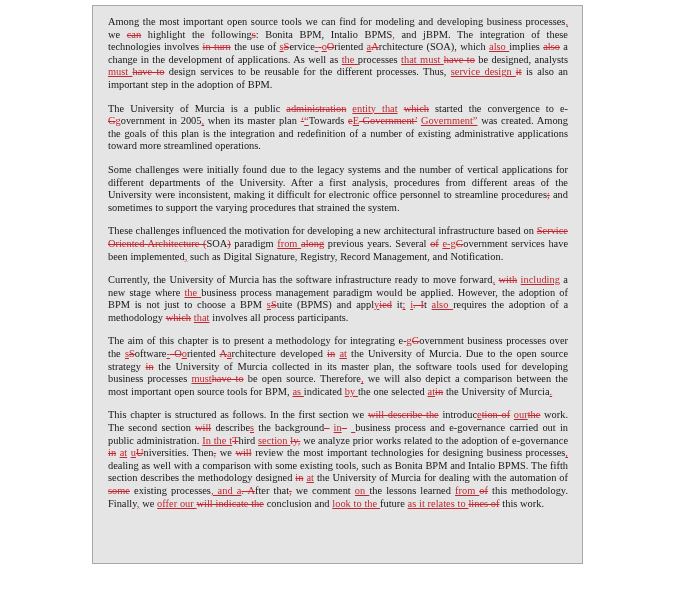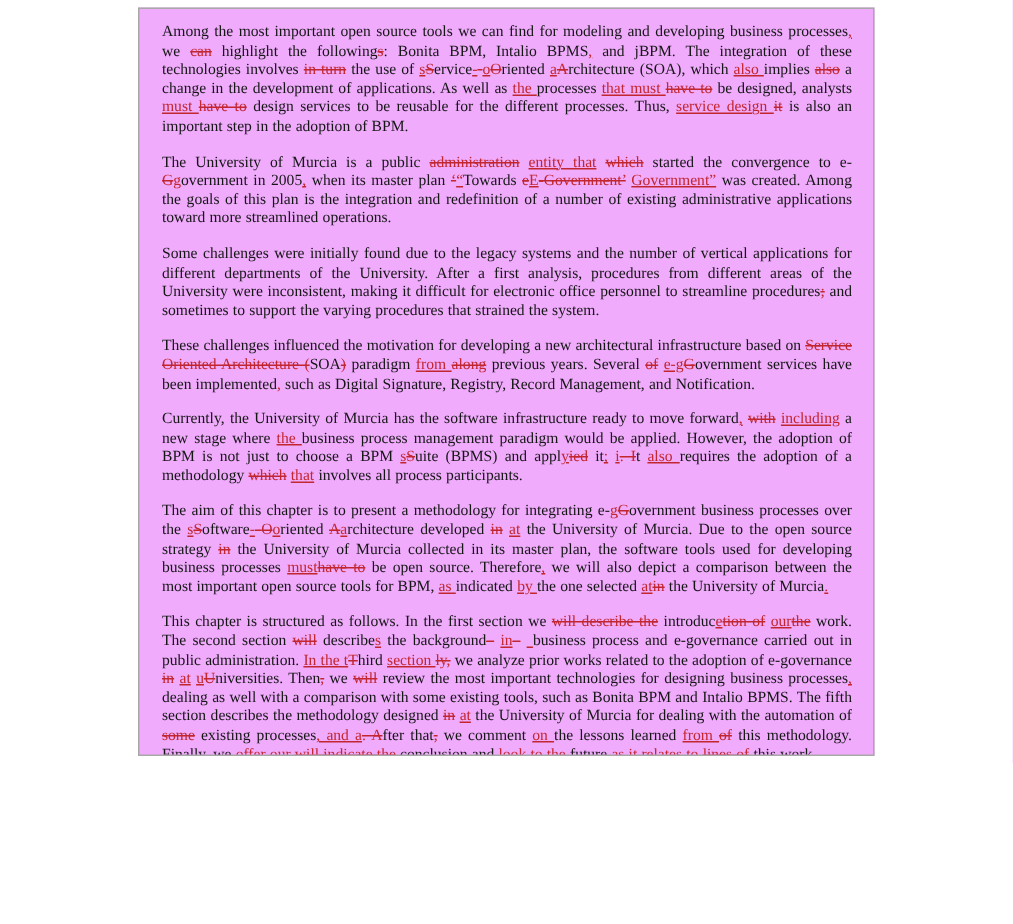--- a/index.html
+++ b/index.html
@@ -5,23 +5,23 @@
   :root{
     --edit-red:#c2262e;
     --ink:#161616;
     --page-border:#a8a8a8;
   }
   html,body{margin:0;padding:0;background:#ffffff;}
   body{width:675px;height:616px;position:relative;overflow:hidden;}
   .page{
     position:absolute;
     left:92px;top:5px;
-    width:491px;height:499px;
+    width:491px;height:559px;
     box-sizing:border-box;
-    background:#f0abfc;
+    background:#e5e5e5;
     border:1px solid var(--page-border);
     padding:10px 14px 4px 15px;
     overflow:hidden;
   }
   .para{
     margin:0 0 11px 0;
     font-family:"Liberation Serif", serif;
     font-size:10.4px;
     line-height:12.6px;
     text-align:justify;

